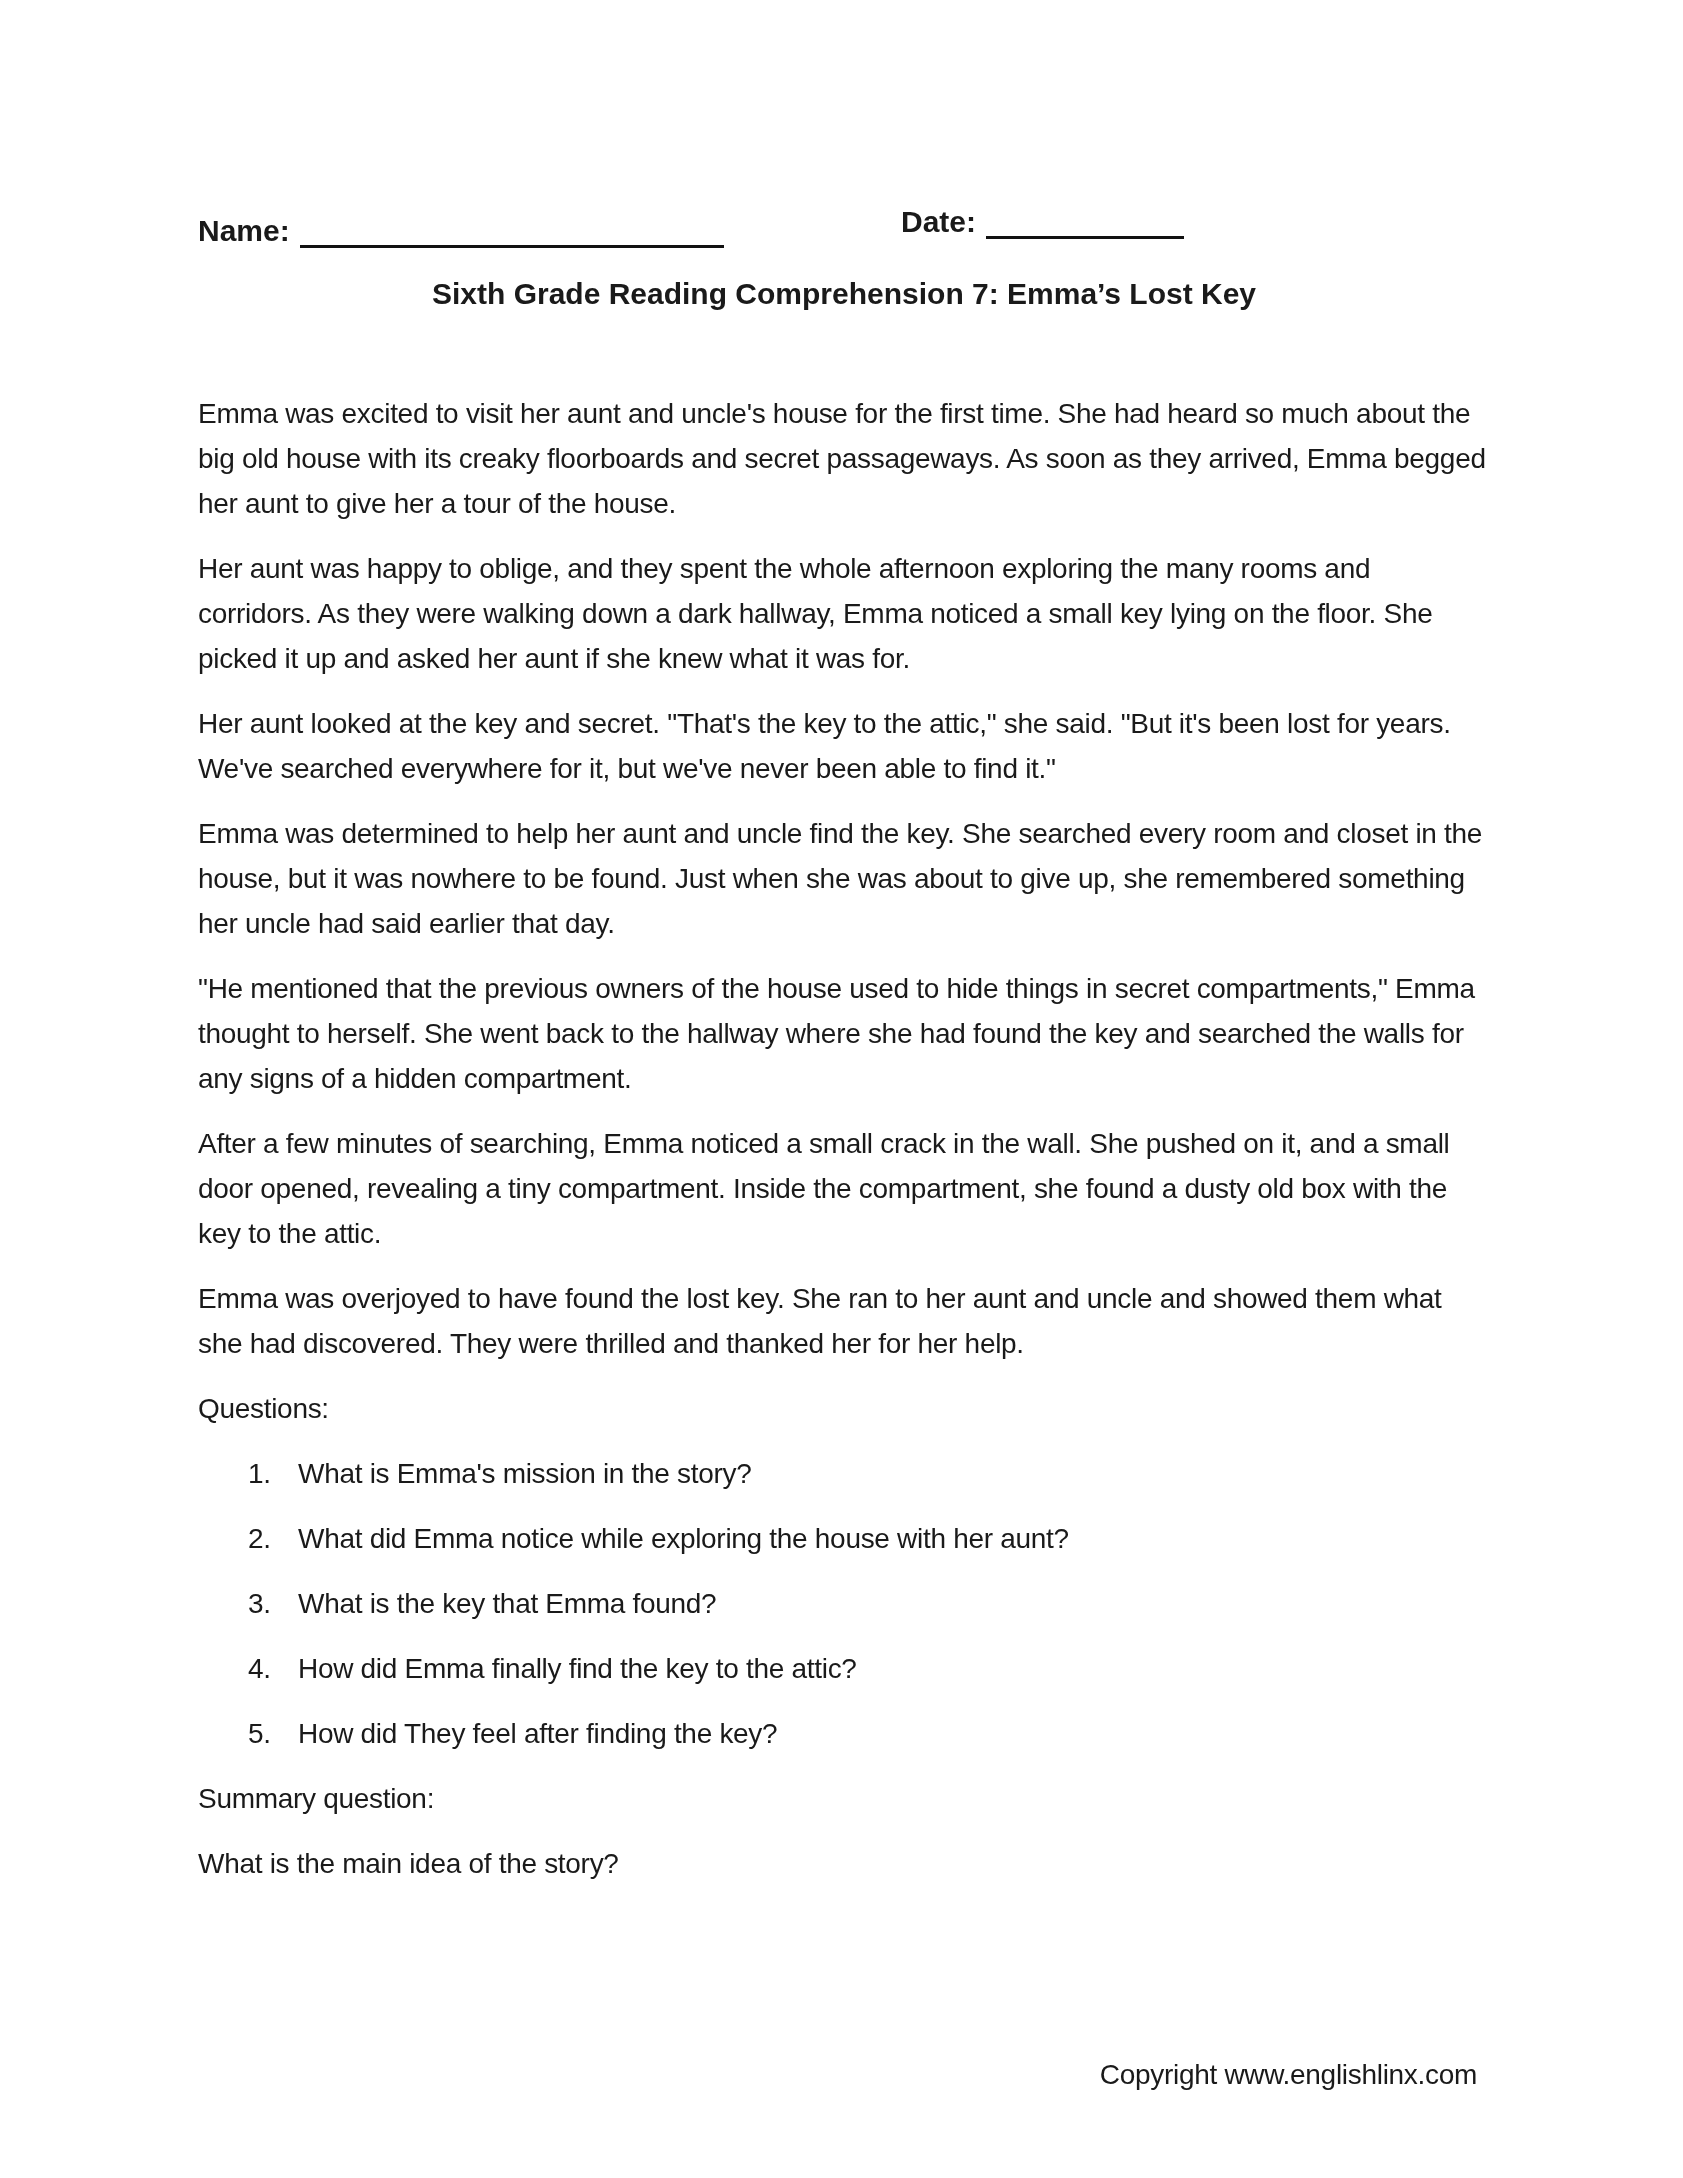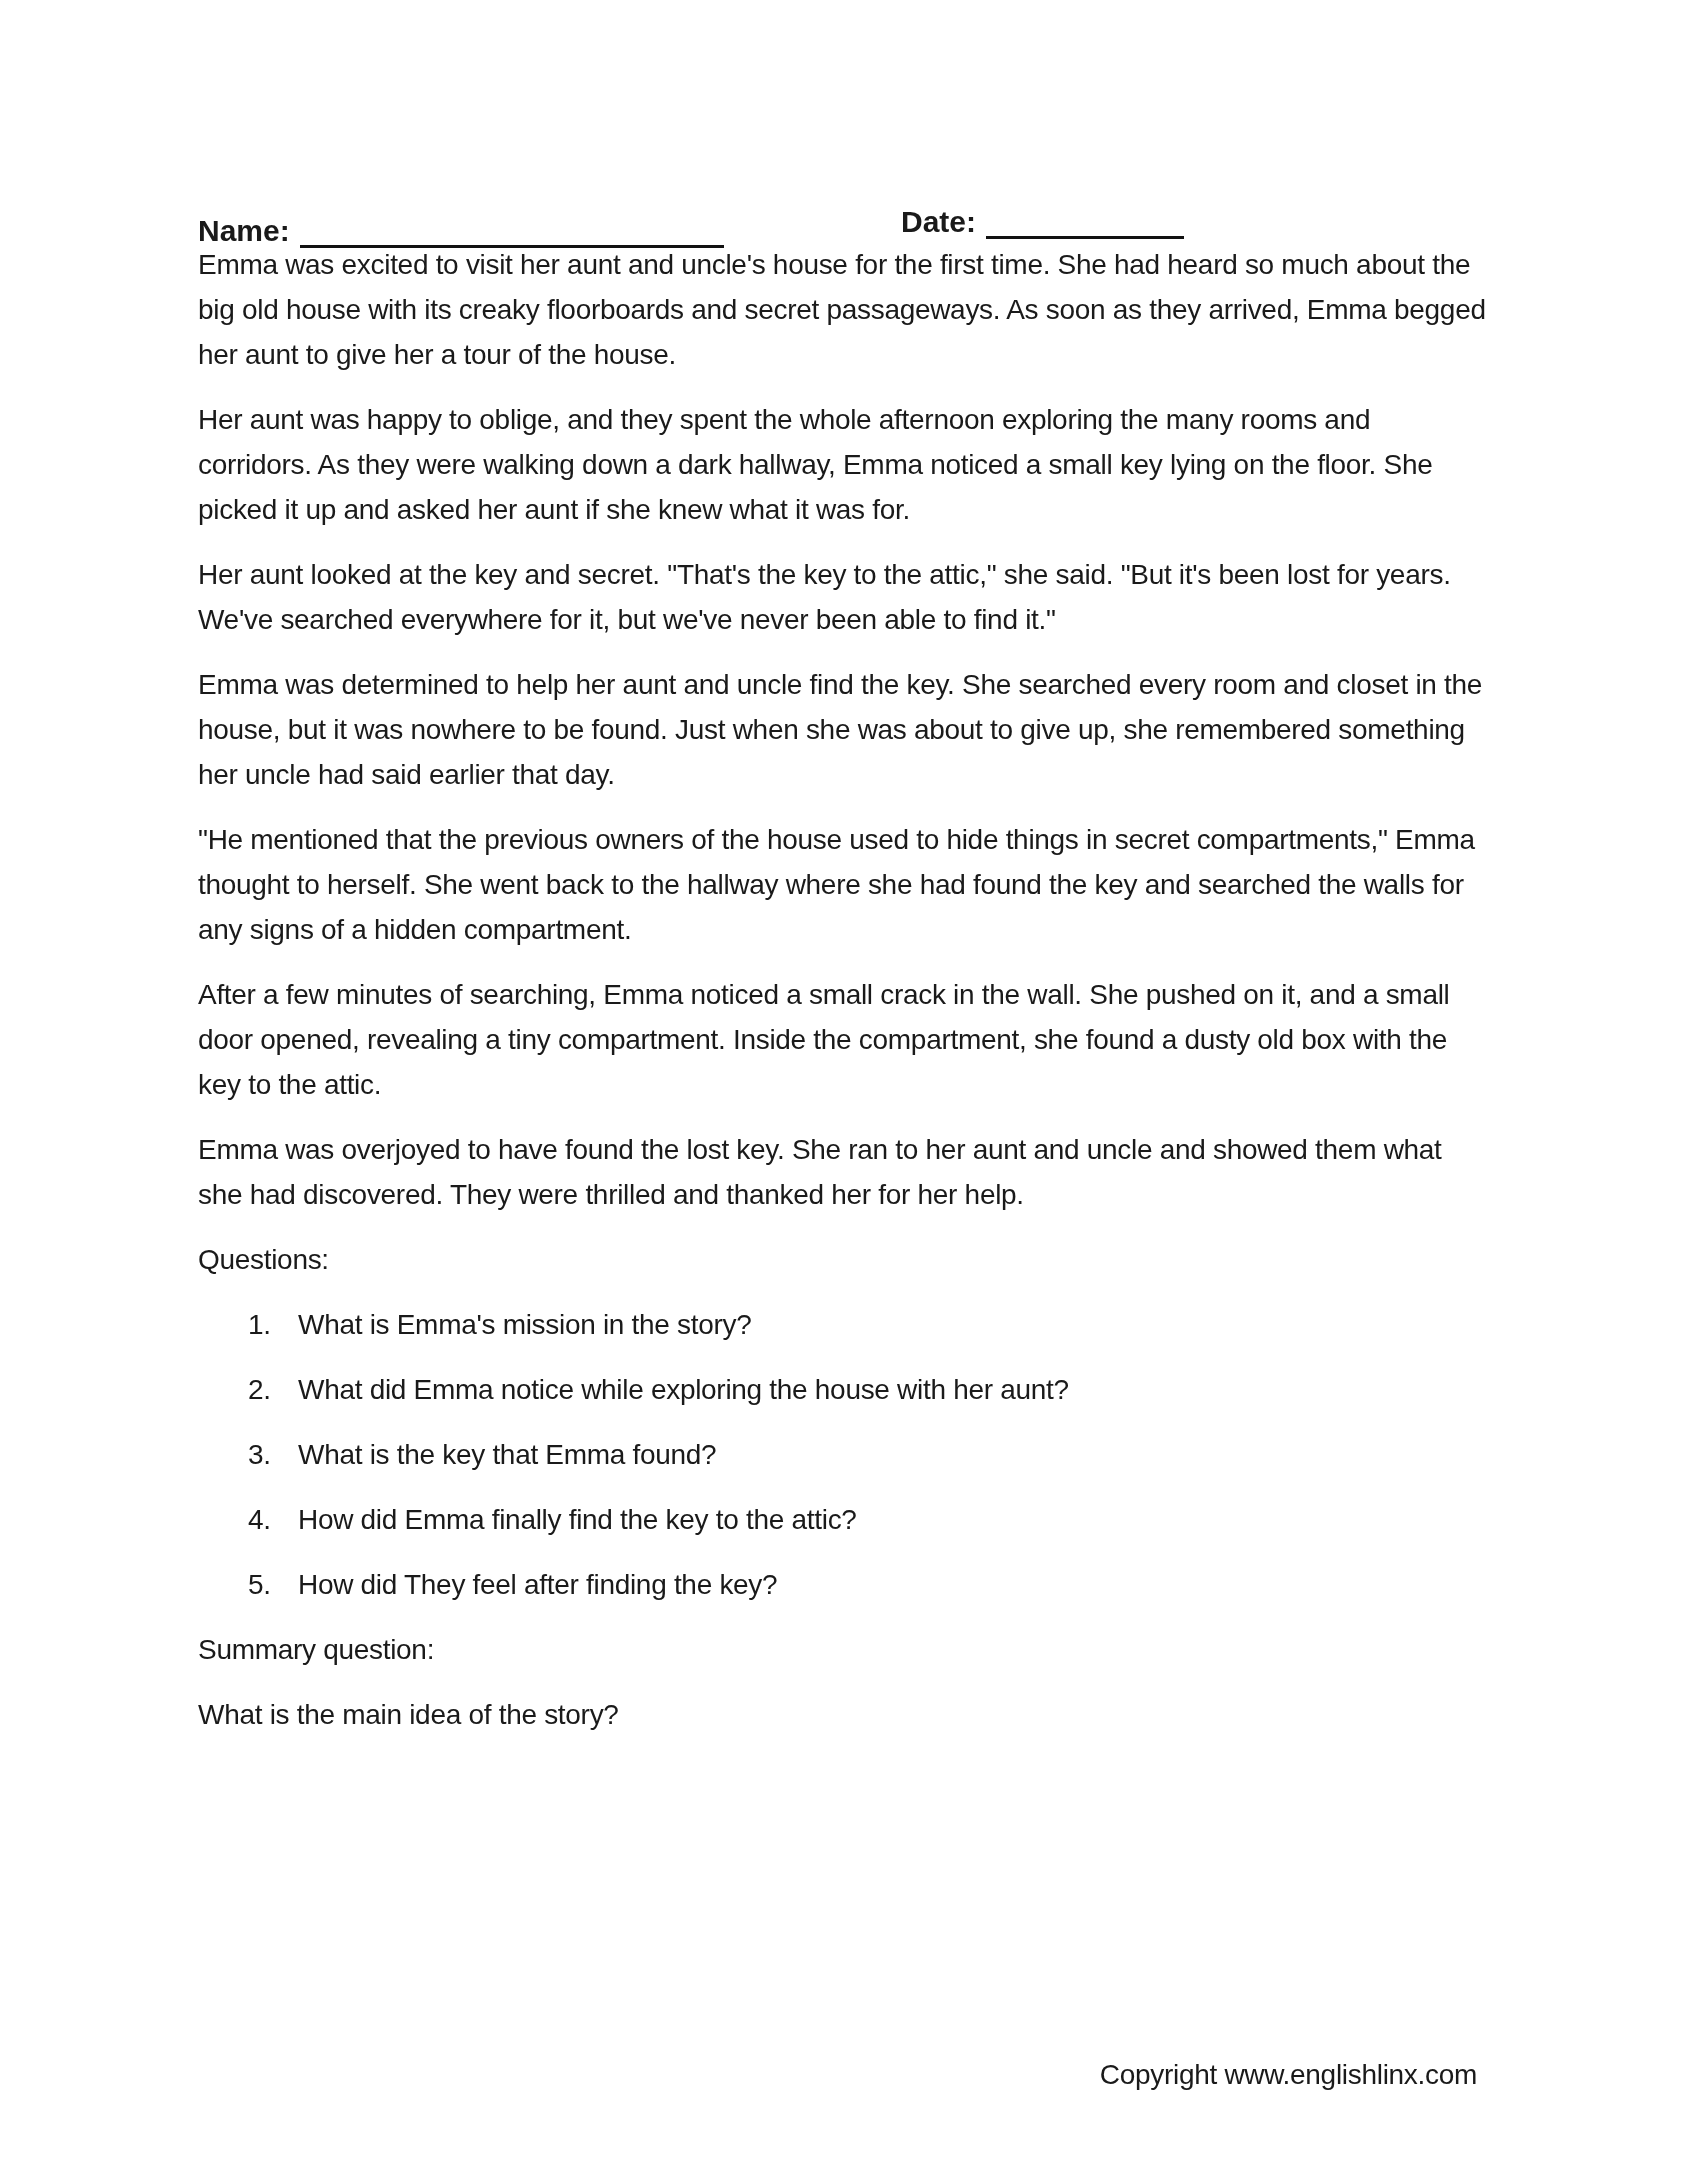--- a/index.html
+++ b/index.html
@@ -107,20 +107,21 @@
       <div class="name-group">
         <span class="label">Name:</span>
         <span class="blank name-blank"></span>
       </div>
       <div class="date-group">
         <span class="label">Date:</span>
         <span class="blank date-blank"></span>
       </div>
     </div>
 
+    <h1 class="title">Sixth Grade Reading Comprehension 7: Emma’s Lost Key</h1>
 
     <div class="story">
       <p>Emma was excited to visit her aunt and uncle's house for the first time. She had heard so much about the big old house with its creaky floorboards and secret passageways. As soon as they arrived, Emma begged her aunt to give her a tour of the house.</p>
       <p>Her aunt was happy to oblige, and they spent the whole afternoon exploring the many rooms and corridors. As they were walking down a dark hallway, Emma noticed a small key lying on the floor. She picked it up and asked her aunt if she knew what it was for.</p>
       <p>Her aunt looked at the key and secret. "That's the key to the attic," she said. "But it's been lost for years. We've searched everywhere for it, but we've never been able to find it."</p>
       <p>Emma was determined to help her aunt and uncle find the key. She searched every room and closet in the house, but it was nowhere to be found. Just when she was about to give up, she remembered something her uncle had said earlier that day.</p>
       <p>"He mentioned that the previous owners of the house used to hide things in secret compartments," Emma thought to herself. She went back to the hallway where she had found the key and searched the walls for any signs of a hidden compartment.</p>
       <p>After a few minutes of searching, Emma noticed a small crack in the wall. She pushed on it, and a small door opened, revealing a tiny compartment. Inside the compartment, she found a dusty old box with the key to the attic.</p>
       <p>Emma was overjoyed to have found the lost key. She ran to her aunt and uncle and showed them what she had discovered. They were thrilled and thanked her for her help.</p>
     </div>

